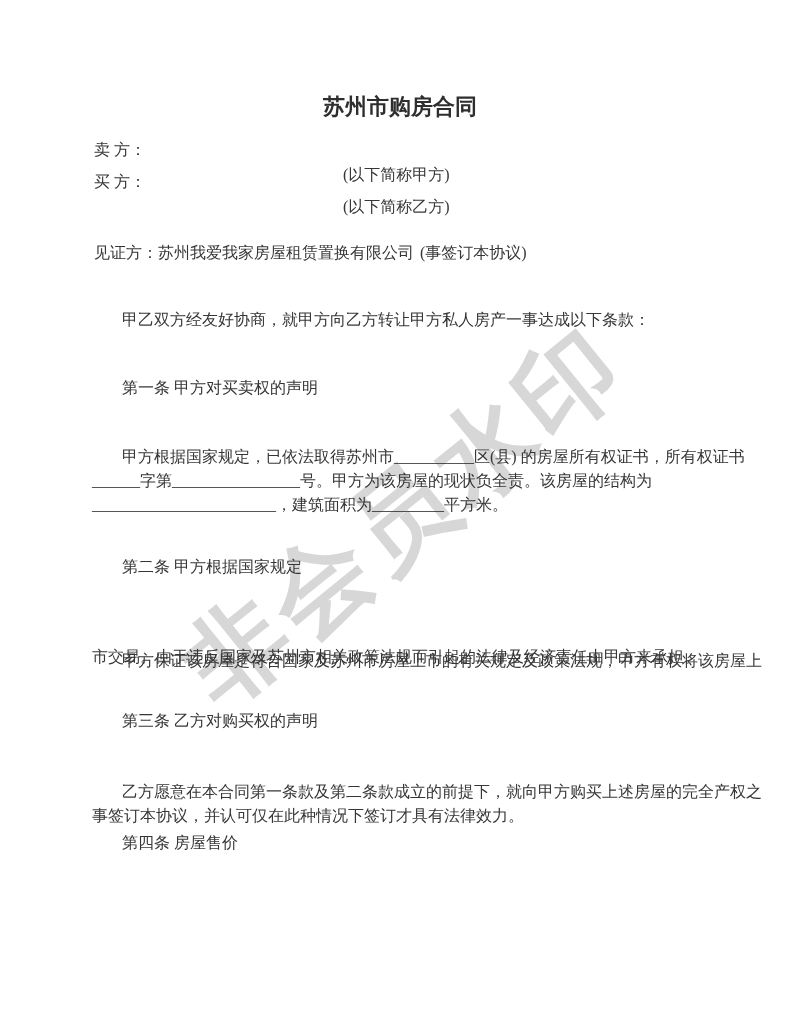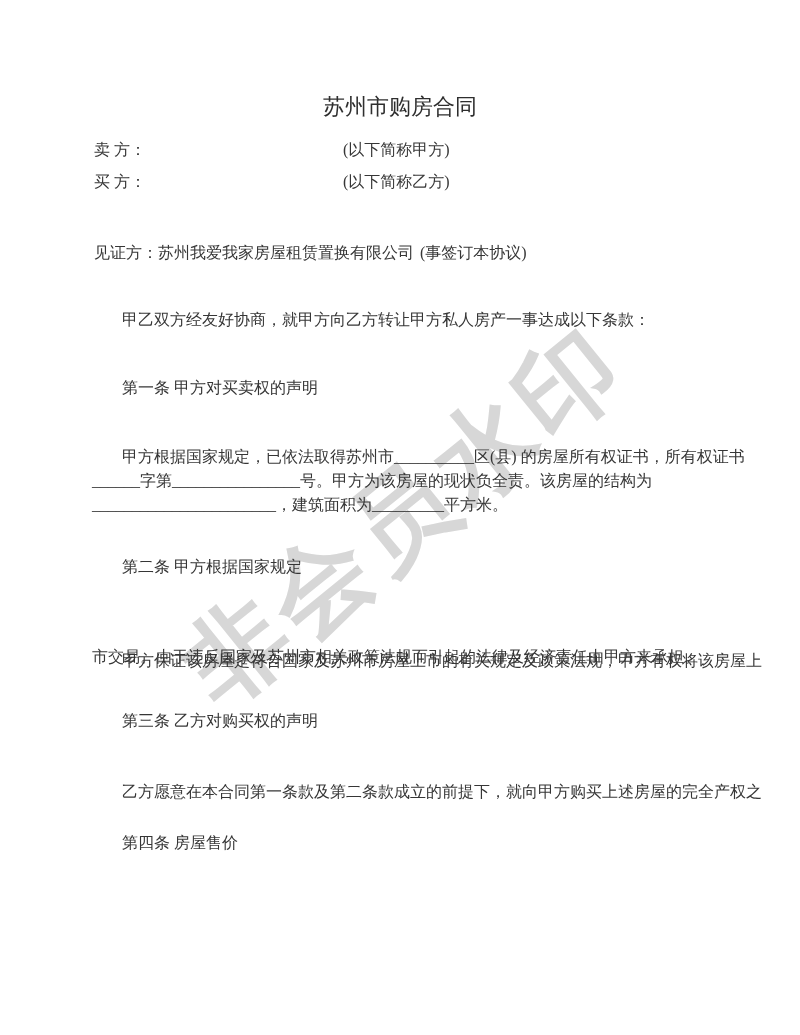--- a/index.html
+++ b/index.html
@@ -32,26 +32,26 @@
   }
   .content { position: absolute; inset: 0; z-index: 1; }
   .abs { position: absolute; white-space: nowrap; line-height: 1.3; font-size: 16px; }
   .title {
     position: absolute;
     top: 92px;
     left: 0;
     width: 100%;
     text-align: center;
     font-size: 22px;
-    font-weight: normal;
+    font-weight: bold;
     margin: 0;
     color: #2e2e2e;
   }
   .label-col { position: absolute; left: 94px; }
-  .alias-col { position: absolute; left: 343px; }
+  .alias-col { position: absolute; left: 343px; margin-top: 25px; }
   .indent { left: 122px; }
   .flush { left: 92px; text-align: center; }
   .witness-line { left: 94px; }
   .name-gap { margin-right: 6px; }
 </style>
 </head>
 <body>
 
 <div class="page">
 
@@ -81,17 +81,18 @@
     <div class="abs indent" style="top:447px">甲方根据国家规定，已依法取得苏州市__________区(县) 的房屋所有权证书，所有权证书</div>
     <div class="abs flush" style="top:471px">______字第________________号。甲方为该房屋的现状负全责。该房屋的结构为</div>
     <div class="abs flush" style="top:495px">_______________________，建筑面积为_________平方米。</div>
 
     <div class="abs indent" style="top:557px">第二条 甲方根据国家规定</div>
     <div class="abs indent" style="top:651px">甲方保证该房屋是符合国家及苏州市房屋上市的有关规定及政策法规，甲方有权将该房屋上</div>
     <div class="abs flush" style="top:647px">市交易。由于违反国家及苏州市相关政策法规而引起的法律及经济责任由甲方来承担。</div>
 
     <div class="abs indent" style="top:711px">第三条 乙方对购买权的声明</div>
     <div class="abs indent" style="top:782px">乙方愿意在本合同第一条款及第二条款成立的前提下，就向甲方购买上述房屋的完全产权之</div>
+    <div class="abs flush" style="top:806px">事签订本协议，并认可仅在此种情况下签订才具有法律效力。</div>
 
     <div class="abs indent" style="top:833px">第四条 房屋售价</div>
 
   </div>
 </div>
 
 </body></html>

